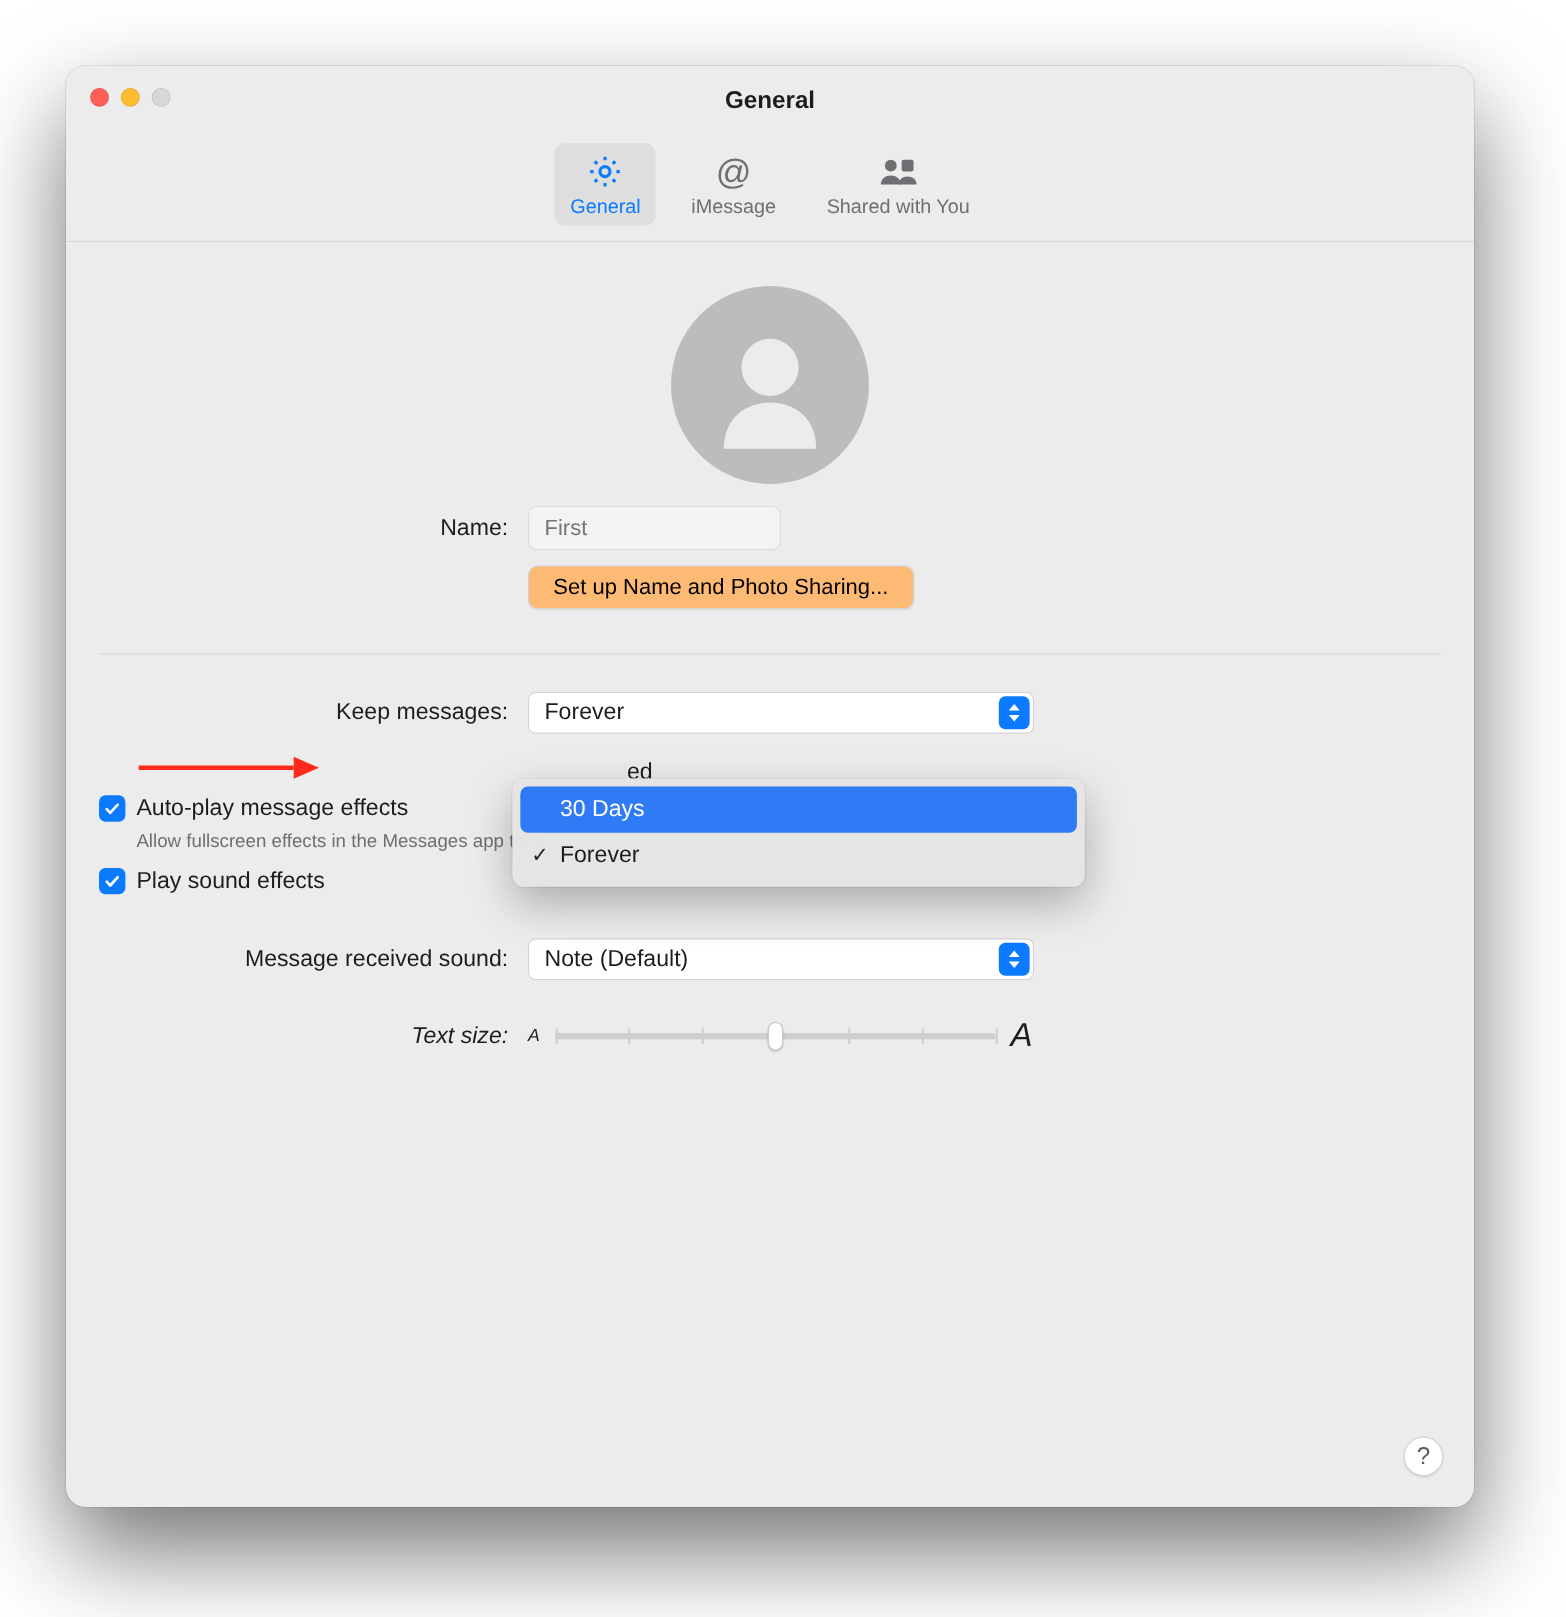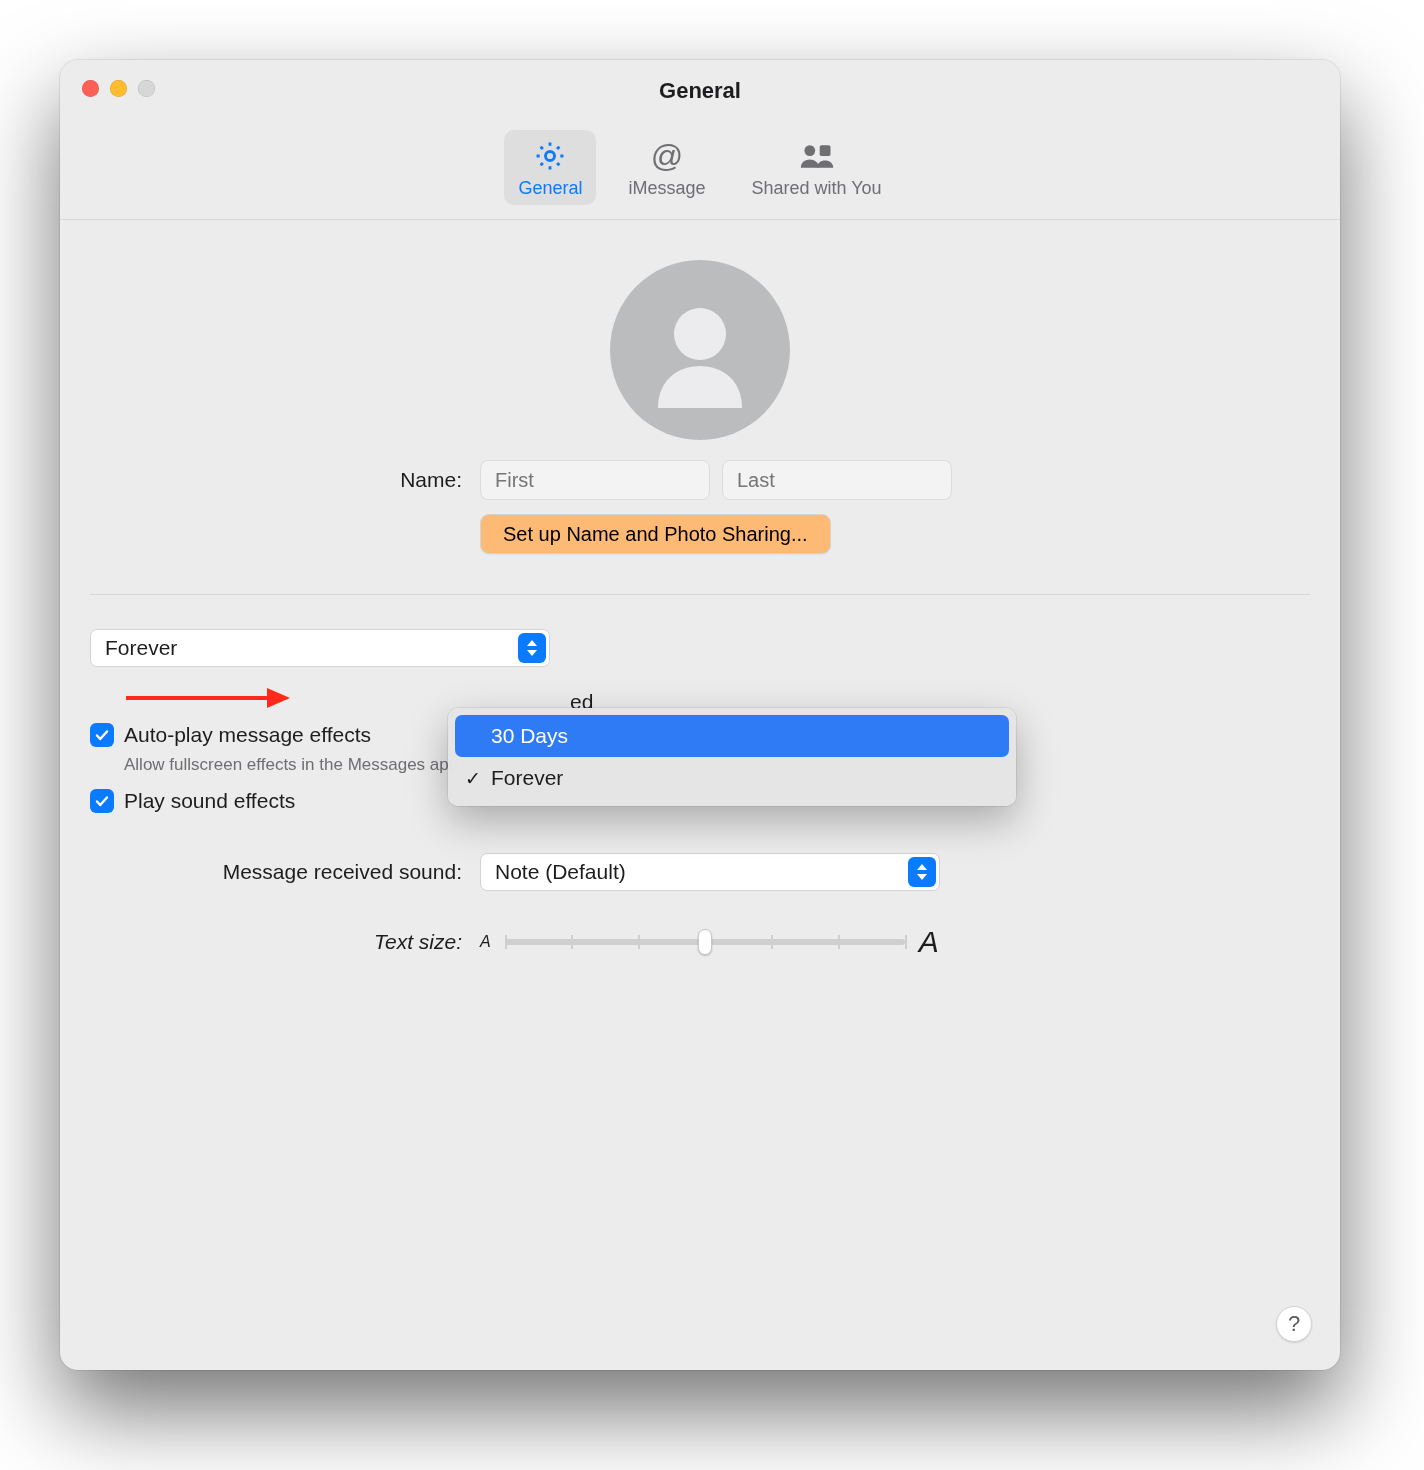--- a/index.html
+++ b/index.html
@@ -62,21 +62,21 @@
     background:#0a7aff; border-radius: 6px; display: flex; flex-direction: column; align-items: center; justify-content: center; gap: 0;
   }
   .popup .stepper::before, .popup .stepper::after {
     content:""; width: 0; height: 0; border-left:5px solid transparent; border-right:5px solid transparent;
   }
   .popup .stepper::before { border-bottom:6px solid #fff; margin-bottom:2px;}
   .popup .stepper::after  { border-top:6px solid #fff; margin-top:2px;}
 
   
   .menu {
-    position: absolute; left: 388px; top: 648px; width: 568px;
+    position: absolute; left: 406px; top: 648px; width: 520px;
     background:#e5e5e5f2; backdrop-filter: blur(20px);
     border-radius: 10px; box-shadow: 0 15px 40px rgba(0,0,0,.28), 0 0 0 1px rgba(0,0,0,.07);
     padding: 7px; z-index: 50;
   }
   .menu-item { height: 42px; border-radius: 7px; display: flex; align-items: center; padding-left: 36px; font-size: 21px; position: relative; }
   .menu-item.hl { background:#2f7bf6; color:#fff; }
   .menu-item .chk { position: absolute; left: 10px; font-size: 19px; }
 
   
   .check { width: 24px; height: 24px; border-radius: 6px; background:#0a7aff; display:inline-flex; align-items:center; justify-content:center; margin-right:10px; flex:0 0 24px; }
@@ -153,34 +153,34 @@
       <svg width="120" height="120" viewBox="0 0 120 120">
         <circle cx="60" cy="44" r="26" fill="#ececee"></circle>
         <path d="M18 118c0-28 20-42 42-42s42 14 42 42" fill="#ececee"></path>
       </svg>
     </div>
 
     <div class="row">
       <div class="label-col">Name:</div>
       <div class="field-col">
         <input class="txt" placeholder="First" style="">
-        <input class="txt" placeholder="Last" style="">
       </div>
     </div>
 
     <div class="row">
       <div class="label-col"></div>
       <div class="field-col">
         <button class="btn">Set up Name and Photo Sharing...</button>
       </div>
     </div>
 
     <div class="divider"></div>
 
     <div class="row">
+      <div class="label-col">Keep messages:</div>
       <div class="field-col">
         <div class="popup">
           <span>Forever</span>
           <span class="stepper"></span>
         </div>
       </div>
     </div>
 
     <div class="row" style="align-items:flex-start;">
       <div class="field-col" style="flex-direction:column; align-items:flex-start; gap:0;">

